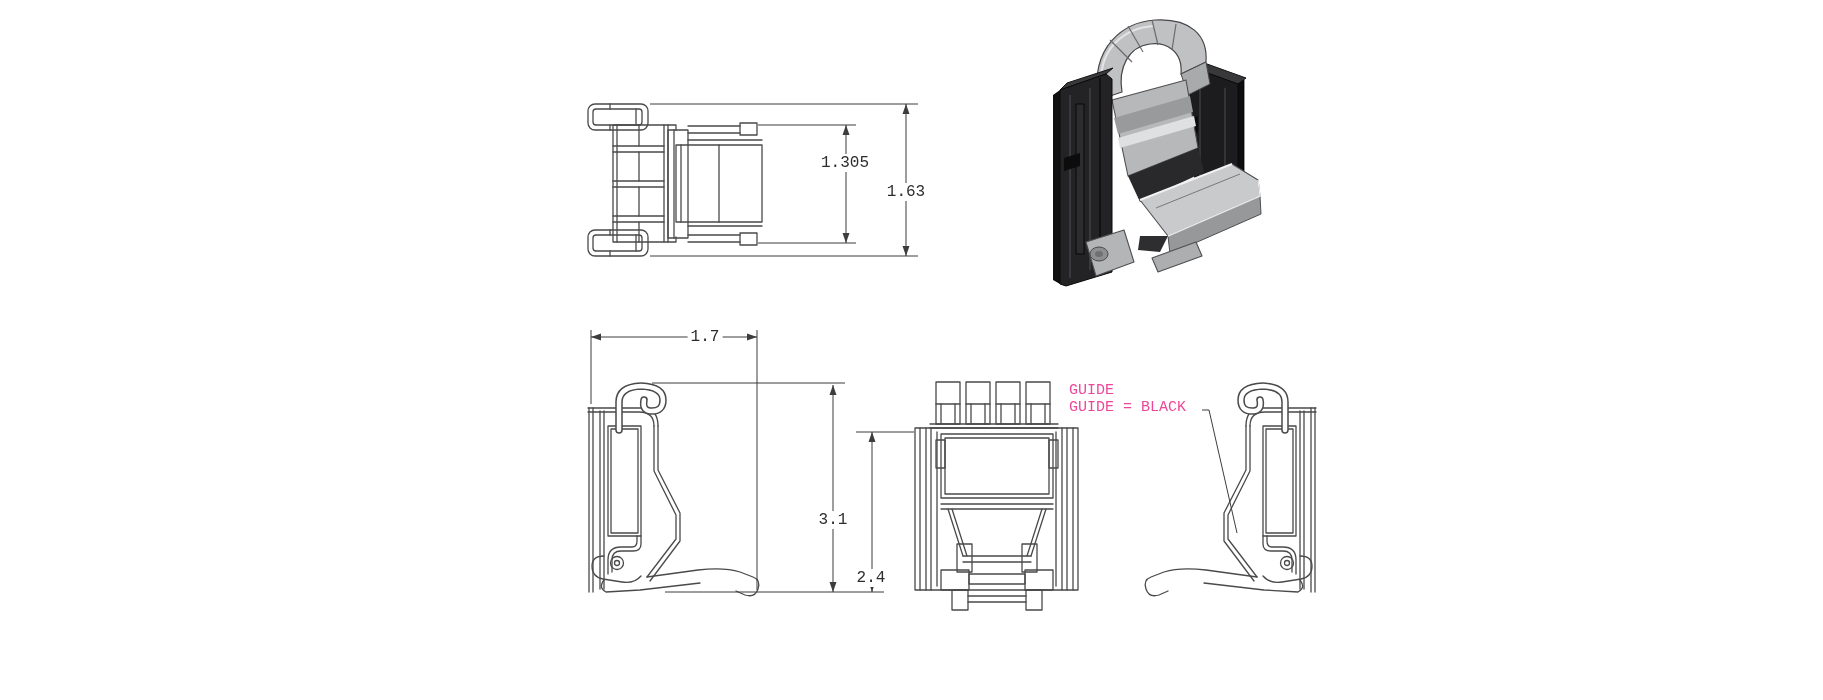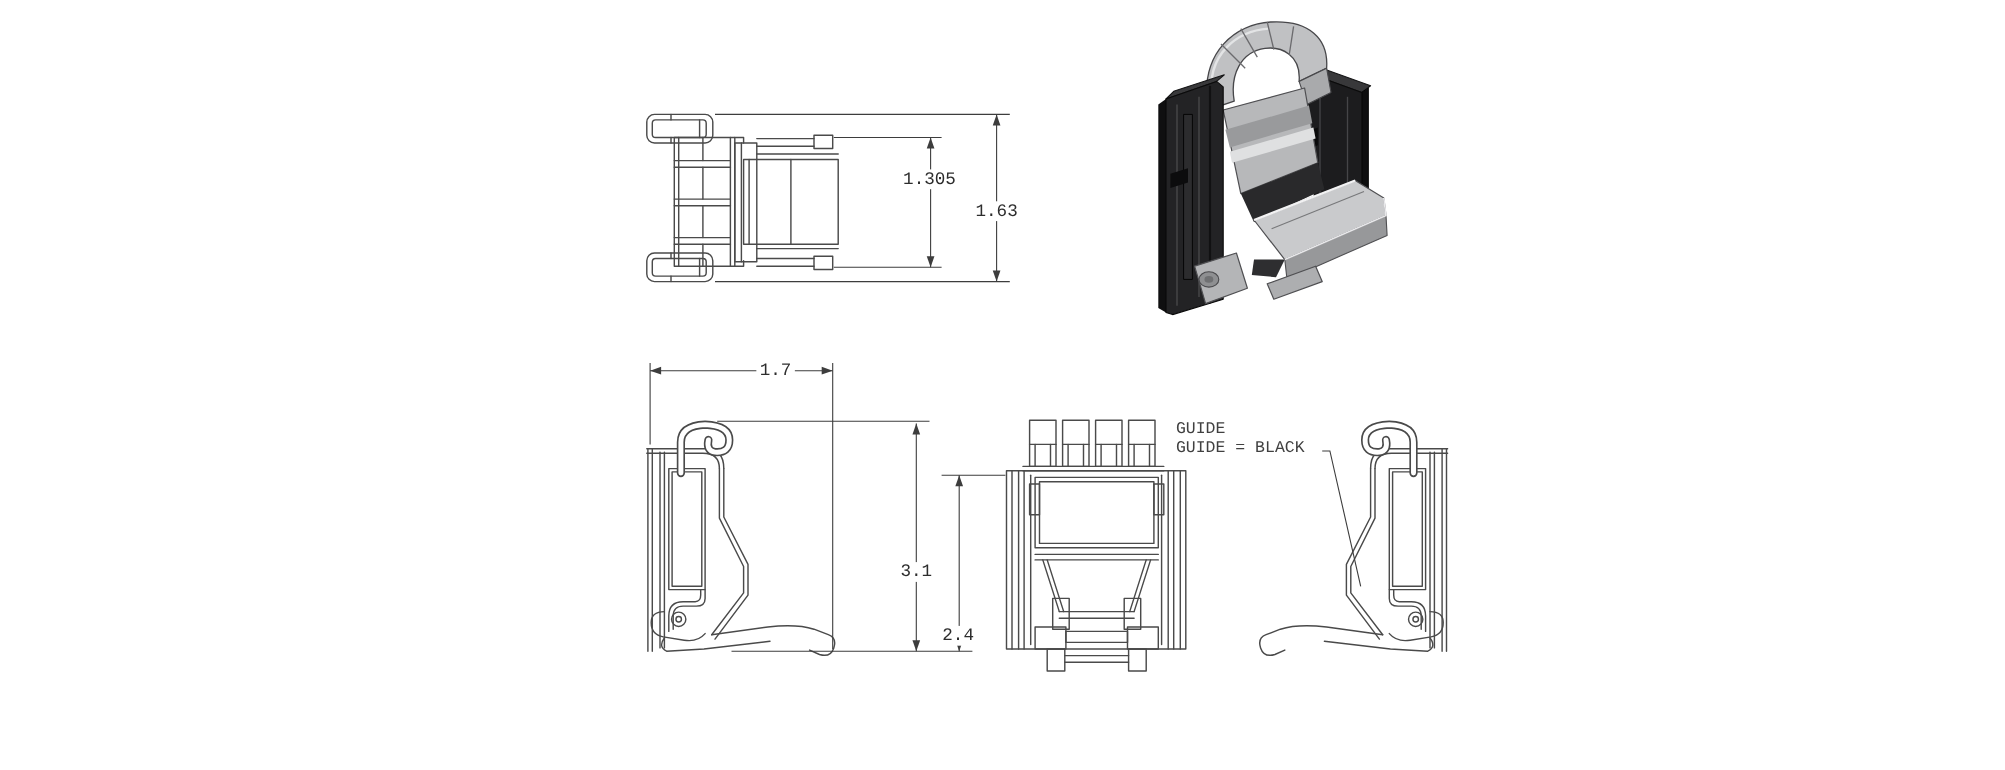--- a/index.html
+++ b/index.html
@@ -6,21 +6,21 @@
   #canvas{position:relative;width:1493px;height:700px;background:#ffffff;overflow:hidden;
           font-family:Liberation Mono, monospace;}
   svg{position:absolute;left:0;top:0;}
   .lineart{fill:none;stroke:#4a4a4a;stroke-width:1.3;stroke-linejoin:round;stroke-linecap:round;}
   .dim{fill:none;stroke:#3d3d3d;stroke-width:1;}
   .dimhead{fill:#3d3d3d;stroke:none;}
   .tube-o{fill:none;stroke:#4a4a4a;stroke-width:7.5;stroke-linecap:round;stroke-linejoin:round;}
   .tube-i{fill:none;stroke:#ffffff;stroke-width:4.5;stroke-linecap:round;stroke-linejoin:round;}
   .dim-label{position:absolute;transform:translate(-50%,-50%);background:#ffffff;color:#2d2d2d;
              font-size:16px;line-height:18px;padding:0 3px;white-space:nowrap;}
-  .note-label{position:absolute;color:#404040;font-size:15px;line-height:17px;white-space:nowrap;}
+  .note-label{position:absolute;color:#ec4899;font-size:15px;line-height:17px;white-space:nowrap;}
 </style>
 </head>
 <body>
 
 <div id="canvas">
 
 <svg width="1823" height="700" viewBox="0 0 1823 700">
 
   <defs>
 

